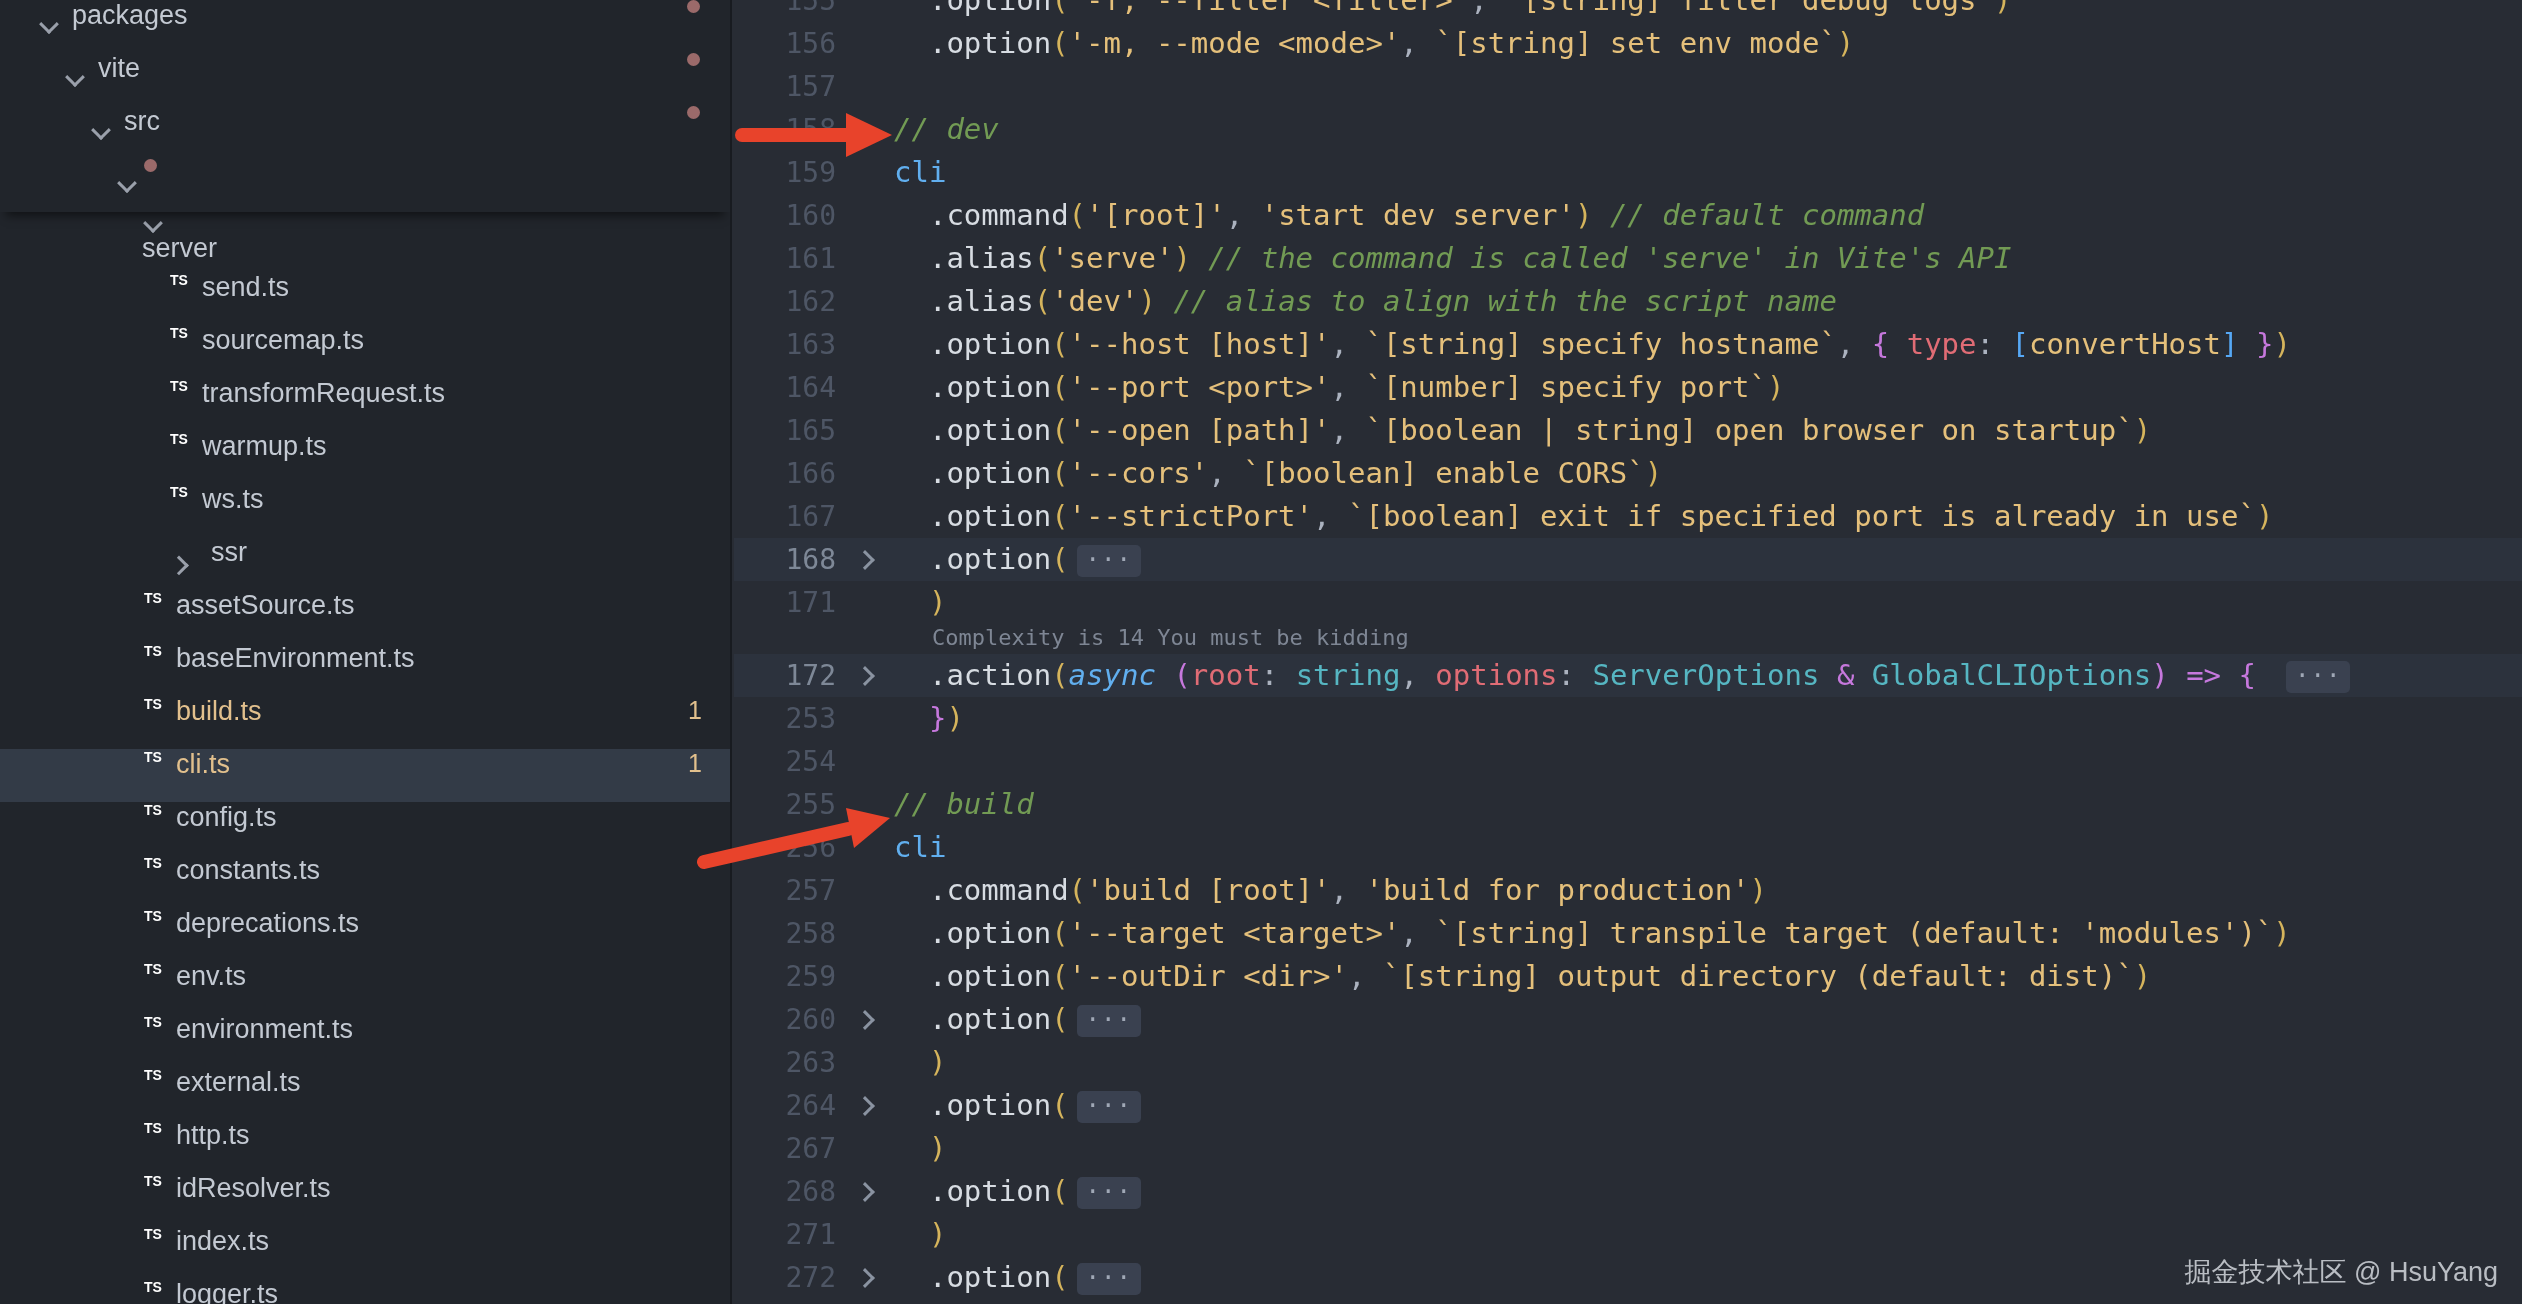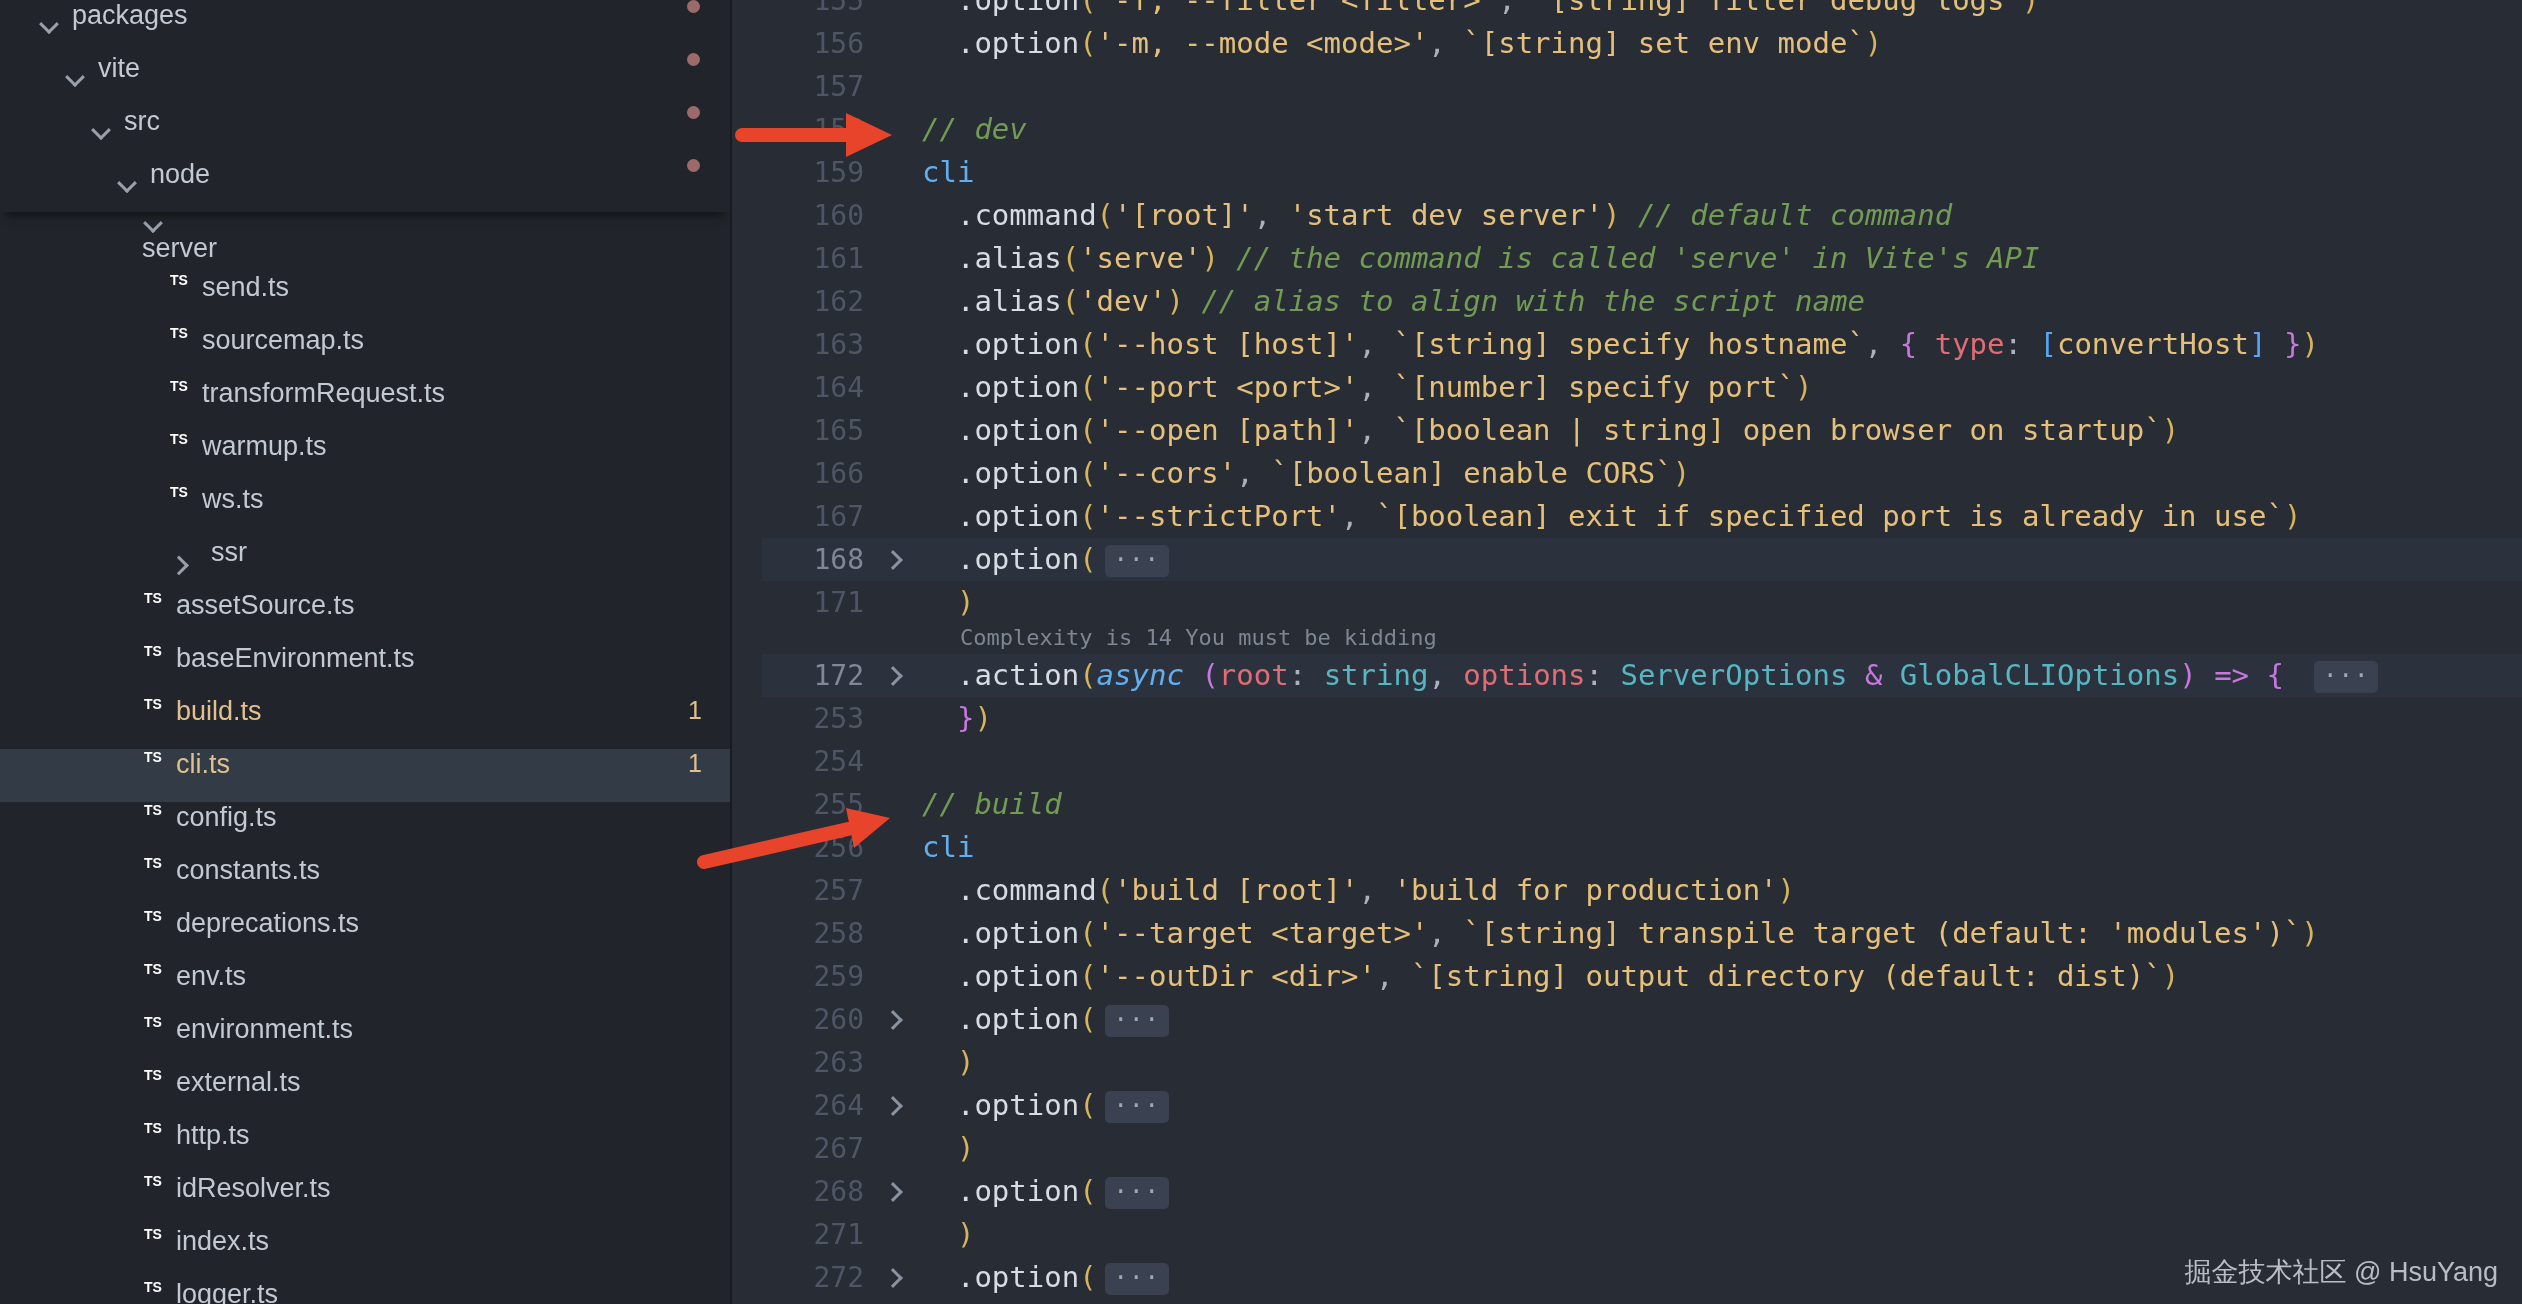--- a/index.html
+++ b/index.html
@@ -18,21 +18,21 @@
   .twistie{width:34px;flex:none;display:flex;align-items:center;justify-content:center}
   .twistie::before{content:"";width:11px;height:11px;border-right:3px solid #9aa0ab;border-bottom:3px solid #9aa0ab;
                    transform:rotate(45deg) translate(-2px,-2px)}
   .srow.collapsed .twistie::before{transform:rotate(-45deg) translate(-1px,1px)}
   .tsicon{width:34px;flex:none;color:#ffffff;font-weight:700;font-size:14px;text-align:center}
   .fname{flex:1;overflow:hidden;text-overflow:ellipsis;padding-left:6px}
   .gitdot{width:13px;height:13px;border-radius:50%;background:#9b6a6a;margin-right:30px;flex:none}
   .badge{color:#e2c08d;margin-right:28px;font-size:25px;flex:none}
 
   
-  .editor{position:absolute;left:762px;top:0;right:0;height:100%;background:#282c34;overflow:hidden}
+  .editor{position:absolute;left:734px;top:0;right:0;height:100%;background:#282c34;overflow:hidden}
   .code{margin-top:-21px;font-family:"DejaVu Sans Mono",monospace;font-size:29px}
   .cl-row{display:flex;height:43px;line-height:43px;white-space:pre}
   .cl-row.hl{background:#2c323d}
   .ln{width:102px;flex:none;text-align:right;color:#4e5665;font-size:28px}
   .cl-row.hl .ln{color:#7e8897}
   .fold{width:58px;flex:none;display:flex;align-items:center;justify-content:center}
   .fold.has::before{content:"";width:11px;height:11px;border-right:3px solid #8a93a1;border-bottom:3px solid #8a93a1;
                     transform:rotate(-45deg)}
   .src{flex:1;white-space:pre;overflow:hidden}
   .ell{display:inline-block;background:#3a4150;color:#a0a8b6;border-radius:5px;padding:0 9px;margin-left:8px;
@@ -76,21 +76,20 @@
           <span class="fname">vite</span>
           <span class="gitdot"></span>
         </div>
         <div class="srow folder" style="padding-left: 84px;">
           <span class="twistie"></span>
           <span class="fname">src</span>
           <span class="gitdot"></span>
         </div>
         <div class="srow folder" style="padding-left: 110px;">
           <span class="twistie"></span>
-          <span class="fname">node</span>
           <span class="gitdot"></span>
         </div>
       </div>
     <div class="tree" id="tree">
         <div class="srow folder" style="padding-left: 136px; flex-direction: column;">
           <span class="twistie"></span>
           <span class="fname">server</span>
         </div>
         <div class="srow file" style="padding-left: 162px;">
           <span class="tsicon">TS</span>

